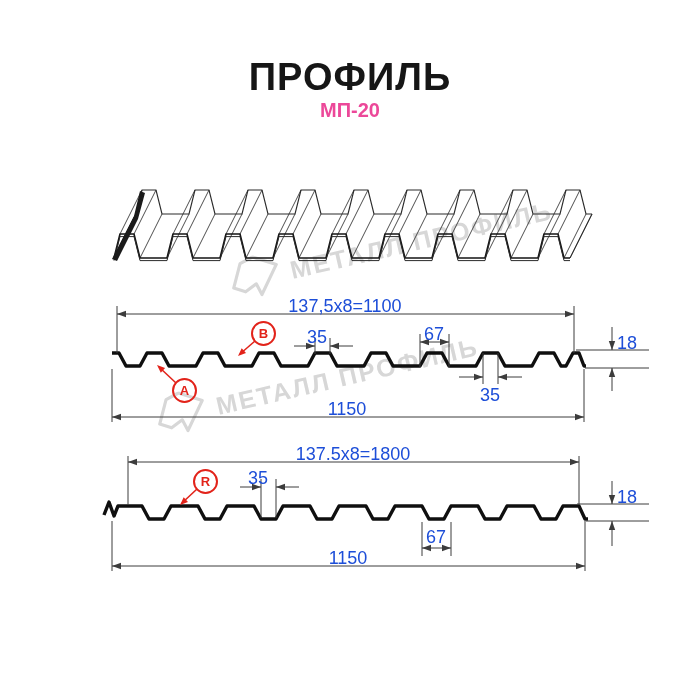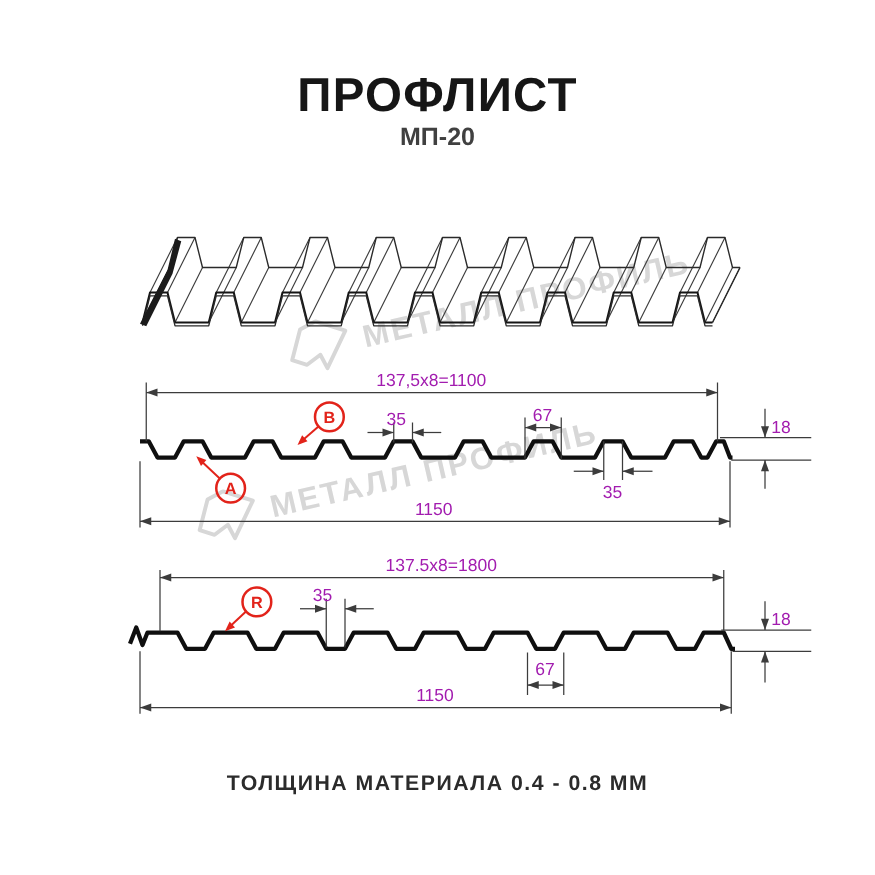--- a/index.html
+++ b/index.html
@@ -1,24 +1,24 @@
 <!DOCTYPE html>
 <html><head>
 <meta charset="utf-8">
 <style>
   html,body{margin:0;padding:0;background:#fff;}
   .canvas{position:relative;width:700px;height:700px;background:#fff;overflow:hidden;
           font-family:"Liberation Sans",sans-serif;}
   .txt{position:absolute;z-index:3;white-space:nowrap;}
   .title{left:0;right:0;text-align:center;top:56px;font-size:38px;font-weight:800;
          letter-spacing:1px;color:#161616;}
-  .subtitle{left:0;right:0;text-align:center;top:99px;font-size:20px;font-weight:700;color:#404040;}
+  .subtitle{left:0;right:0;text-align:center;top:99px;font-size:20px;font-weight:700;color:#ec4899;}
   .footer{left:0;right:0;text-align:center;top:617px;font-size:17px;font-weight:700;
           letter-spacing:1.2px;color:#2b2b2b;}
-  .dim{position:absolute;z-index:3;font-size:14px;color:#a21caf;white-space:nowrap;}
+  .dim{position:absolute;z-index:3;font-size:18px;color:#1d4ed8;white-space:nowrap;}
   .ctr{transform:translateX(-50%);}
   .rlabel{position:absolute;z-index:4;width:21px;height:21px;border:2px solid #e2231a;
           border-radius:50%;color:#e2231a;font-size:13px;font-weight:700;
           display:flex;align-items:center;justify-content:center;background:rgba(255,255,255,.0);}
   .wm{position:absolute;z-index:1;display:flex;align-items:flex-start;gap:9px;
       transform:rotate(-13deg);transform-origin:left top;color:#d7d7d7;}
   .wm-text{font-size:25px;font-weight:700;letter-spacing:2px;white-space:nowrap;margin-top:9px;}
   #diagram{position:absolute;left:0;top:0;z-index:2;}
 </style>
 </head>
@@ -152,21 +152,21 @@
         <line x1="112" y1="521" x2="112" y2="571" stroke="#3c3c3c" stroke-width="1"></line>
         <line x1="585" y1="521" x2="585" y2="571" stroke="#3c3c3c" stroke-width="1"></line>
         <line x1="112" y1="566" x2="585" y2="566" stroke="#3c3c3c" stroke-width="1"></line>
         <polygon points="112.0,566.0 121.0,562.8 121.0,569.2" fill="#3c3c3c"></polygon>
         <polygon points="585.0,566.0 576.0,569.2 576.0,562.8" fill="#3c3c3c"></polygon>
         <line x1="197" y1="489" x2="182" y2="503" stroke="#e2231a" stroke-width="1.6"></line>
         <polygon points="180.0,505.0 183.7,497.2 188.0,501.9" fill="#e2231a"></polygon>
       </g>
     </svg>
 
-  <div class="txt title">ПРОФЛИСТ</div>
+  <div class="txt title">ПРОФИЛЬ</div>
   <div class="txt subtitle">МП-20</div>
 
   <div class="dim ctr" style="left:345px;top:296px;">137,5x8=1100</div>
   <div class="dim ctr" style="left:317px;top:327px;">35</div>
   <div class="dim ctr" style="left:434px;top:324px;">67</div>
   <div class="dim" style="left:617px;top:333px;">18</div>
   <div class="dim ctr" style="left:490px;top:385px;">35</div>
   <div class="dim ctr" style="left:347px;top:399px;">1150</div>
   <div class="rlabel" style="left:172px;top:378px;">
     <span>A</span>
@@ -177,14 +177,13 @@
 
   <div class="dim ctr" style="left:353px;top:444px;">137.5x8=1800</div>
   <div class="dim ctr" style="left:258px;top:468px;">35</div>
   <div class="dim" style="left:617px;top:487px;">18</div>
   <div class="dim ctr" style="left:436px;top:527px;">67</div>
   <div class="dim ctr" style="left:348px;top:548px;">1150</div>
   <div class="rlabel" style="left:193px;top:469px;">
     <span>R</span>
   </div>
 
-  <div class="txt footer">ТОЛЩИНА МАТЕРИАЛА 0.4 - 0.8 ММ</div>
 </div>
 
 </body></html>

